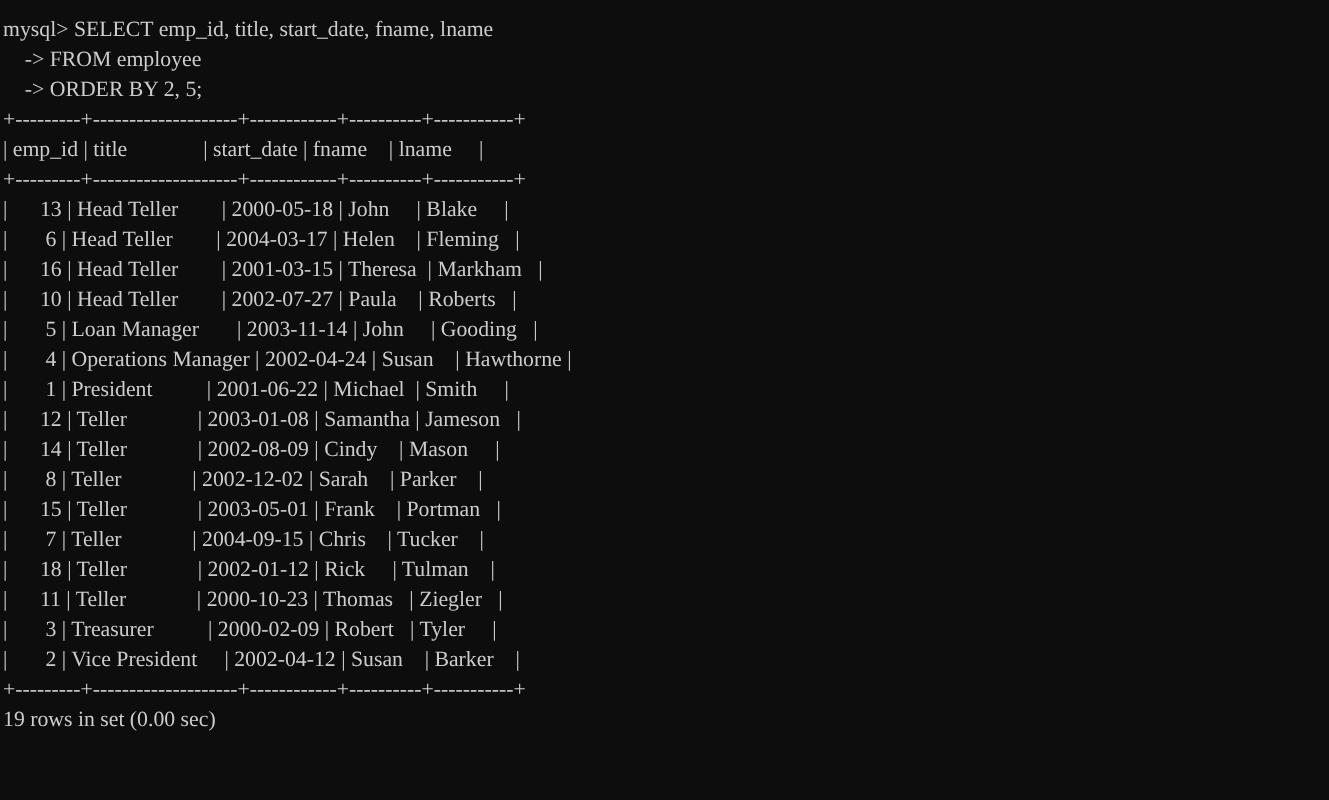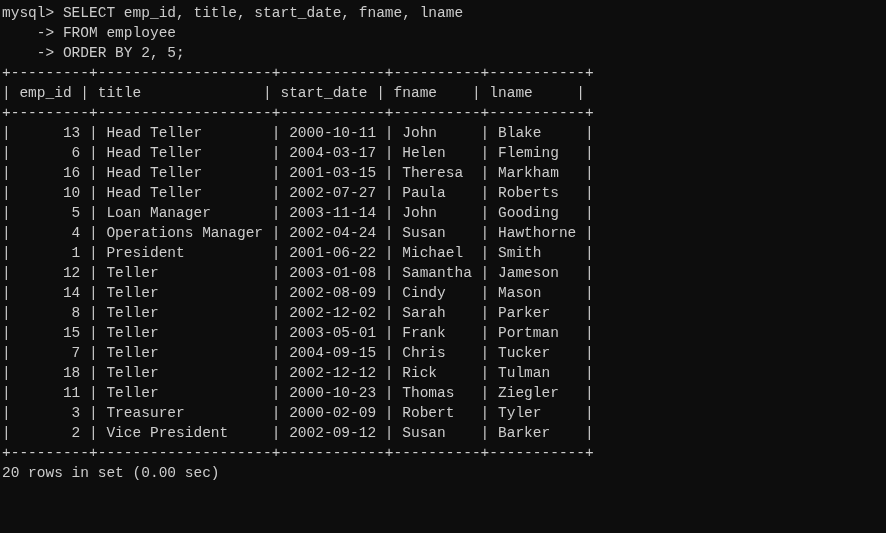--- a/index.html
+++ b/index.html
@@ -5,27 +5,27 @@
   html, body {
     margin: 0;
     padding: 0;
     background: #0d0d0d;
   }
   #terminal {
     width: 886px;
     height: 533px;
     background: #0d0d0d;
     color: #cccccc;
-    font-family: Liberation Mono, monospace;
+    font-family: Liberation Serif, serif;
     font-size: 14.5px;
     line-height: 20px;
     letter-spacing: 0px;
     overflow: hidden;
     box-sizing: border-box;
-    padding: 3px 0 0 0;
+    padding: 10px 0 0 0;
     -webkit-font-smoothing: antialiased;
   }
   .line {
     white-space: pre;
     height: 20px;
     padding-left: 2px;
     font-variant-ligatures: none;
     tab-size: 4;
   }
   .rule {
@@ -43,35 +43,35 @@
     <div class="line">mysql&gt; SELECT emp_id, title, start_date, fname, lname</div>
     <div class="line">    -&gt; FROM employee</div>
     <div class="line">    -&gt; ORDER BY 2, 5;</div>
   </div>
 
   <div>
     <div class="rule">+---------+--------------------+------------+----------+-----------+</div>
     <div class="line">| emp_id | title              | start_date | fname    | lname     |</div>
     <div class="rule">+---------+--------------------+------------+----------+-----------+</div>
     <div id="table-body">
-        <div class="line">|      13 | Head Teller        | 2000-10-11 | John     | Blake     |</div>
+        <div class="line">|      13 | Head Teller        | 2000-05-18 | John     | Blake     |</div>
         <div class="line">|       6 | Head Teller        | 2004-03-17 | Helen    | Fleming   |</div>
         <div class="line">|      16 | Head Teller        | 2001-03-15 | Theresa  | Markham   |</div>
         <div class="line">|      10 | Head Teller        | 2002-07-27 | Paula    | Roberts   |</div>
         <div class="line">|       5 | Loan Manager       | 2003-11-14 | John     | Gooding   |</div>
         <div class="line">|       4 | Operations Manager | 2002-04-24 | Susan    | Hawthorne |</div>
         <div class="line">|       1 | President          | 2001-06-22 | Michael  | Smith     |</div>
         <div class="line">|      12 | Teller             | 2003-01-08 | Samantha | Jameson   |</div>
         <div class="line">|      14 | Teller             | 2002-08-09 | Cindy    | Mason     |</div>
         <div class="line">|       8 | Teller             | 2002-12-02 | Sarah    | Parker    |</div>
         <div class="line">|      15 | Teller             | 2003-05-01 | Frank    | Portman   |</div>
         <div class="line">|       7 | Teller             | 2004-09-15 | Chris    | Tucker    |</div>
-        <div class="line">|      18 | Teller             | 2002-12-12 | Rick     | Tulman    |</div>
+        <div class="line">|      18 | Teller             | 2002-01-12 | Rick     | Tulman    |</div>
         <div class="line">|      11 | Teller             | 2000-10-23 | Thomas   | Ziegler   |</div>
         <div class="line">|       3 | Treasurer          | 2000-02-09 | Robert   | Tyler     |</div>
-        <div class="line">|       2 | Vice President     | 2002-09-12 | Susan    | Barker    |</div>
+        <div class="line">|       2 | Vice President     | 2002-04-12 | Susan    | Barker    |</div>
       </div>
     <div class="rule">+---------+--------------------+------------+----------+-----------+</div>
   </div>
 
-  <div class="line">20 rows in set (0.00 sec)</div>
+  <div class="line">19 rows in set (0.00 sec)</div>
 
 </div>
 
 </body></html>

